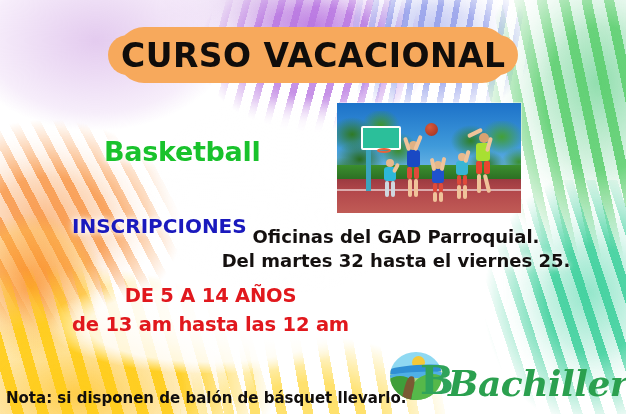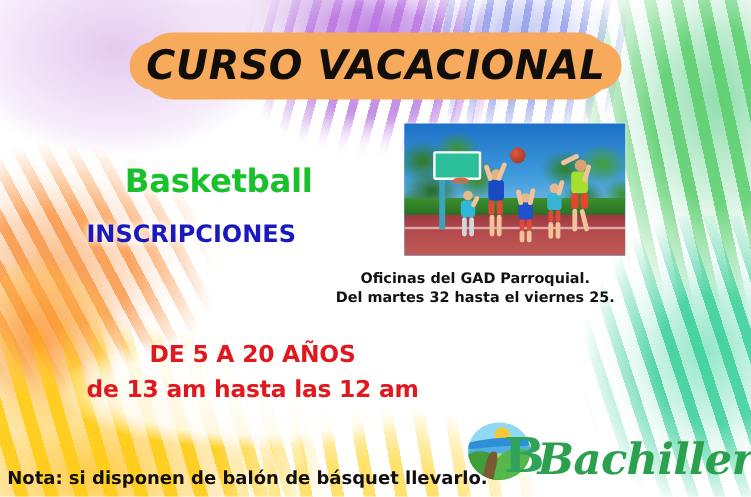--- a/index.html
+++ b/index.html
@@ -103,21 +103,21 @@
     left:120px; top:80px; width:330px; height:230px;
     background:radial-gradient(ellipse 170px 120px at 50% 50%, rgba(255,255,255,.97), rgba(255,255,255,.75) 62%, rgba(255,255,255,0) 82%);
   }
 
   
   .title-banner {
     position:absolute; left:118px; top:27px;
     width:390px; height:56px;
     background:#f7a95c;
     border-radius:26px;
-    display:flex; align-items:center; justify-content:center;font-style:italic;
+    display:flex; align-items:center; justify-content:center;
   }
   .title-banner::before, .title-banner::after {
     content:""; position:absolute;
     background:#f7a95c; border-radius:50%;
   }
   .title-banner::before { left:-10px; top:8px; width:40px; height:40px; }
   .title-banner::after  { right:-10px; top:8px; width:40px; height:40px; }
   .title-text {
     position:relative; z-index:2;
     font-family:"DejaVu Sans", sans-serif;
@@ -135,37 +135,37 @@
     font-family:"DejaVu Sans", sans-serif;
     font-weight:bold;
     font-size:27px;
     color:#19c22c;
     letter-spacing:-0.3px;
     text-shadow:0 0 6px #fff, 0 0 12px #fff, 0 0 3px #fff;
   }
 
   
   .inscripciones {
-    position:absolute; left:72px; top:183px;
+    position:absolute; left:72px; top:214px;
     font-family:"DejaVu Sans", sans-serif;
     font-weight:bold;
     font-size:20px;
     color:#1a19bd;
     letter-spacing:0px;
     text-shadow:0 0 5px #fff, 0 0 9px #fff;
   }
 
   
   .office-block {
     position:absolute; left:196px; top:225px;
     width:400px;
     text-align:center;
     font-family:"DejaVu Sans", sans-serif;
     font-weight:bold;
-    font-size:12px;
+    font-size:18px;
     color:#14100f;
     line-height:1.32;
     text-shadow:0 0 5px #fff, 0 0 10px #fff;
   }
   .office-block div { white-space:nowrap; }
 
   
   .red-card {
     position:absolute; left:38px; top:277px;
     width:345px; height:96px;
@@ -294,21 +294,21 @@
 
   <div class="inscripciones">INSCRIPCIONES</div>
 
   <div class="office-block">
     <div>Oficinas del GAD Parroquial.</div>
     <div>Del martes 32 hasta el viernes 25.</div>
   </div>
 
   <div class="red-card"></div>
   <div class="red-block">
-    <div>DE 5 A 20 AÑOS</div>
+    <div>DE 5 A 14 AÑOS</div>
     <div>de 13 am hasta las 12 am</div>
   </div>
 
   <div class="note">Nota: si disponen de balón de básquet llevarlo.</div>
 
   <div class="photo">
     <div class="ph ph-sky"></div>
     <div class="ph ph-trees-l"></div>
     <div class="ph ph-trees-r"></div>
     <div class="ph ph-hedge"></div>

